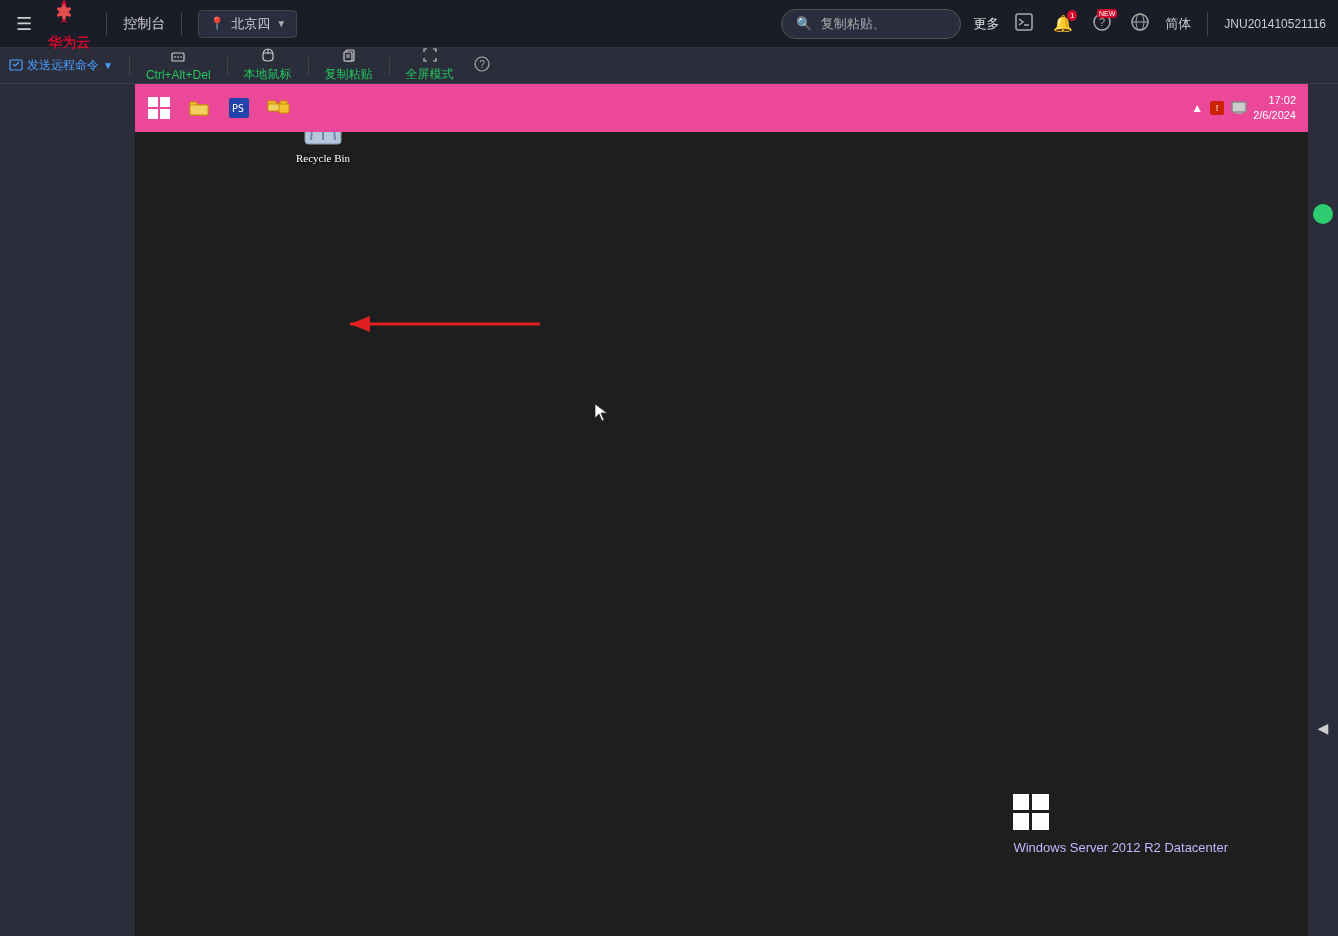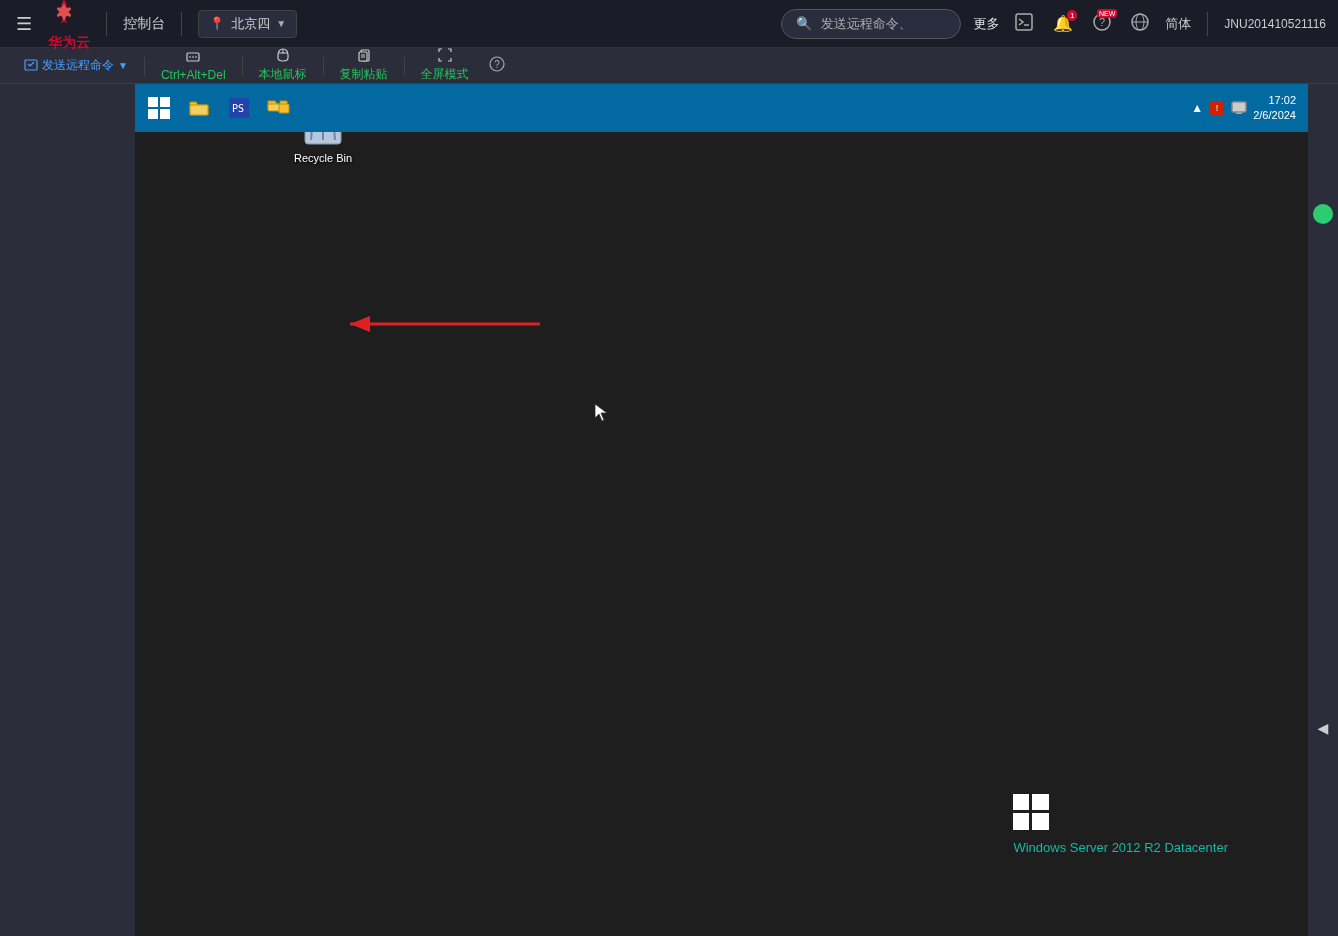--- a/index.html
+++ b/index.html
@@ -30,21 +30,21 @@
     .nav-badge { position: absolute; top: 0; right: 0; background: #cf0a2c; color: white; font-size: 8px; border-radius: 6px; padding: 1px 3px; }
     .nav-badge-new { position: absolute; top: 0; right: -2px; background: #cf0a2c; color: white; font-size: 7px; border-radius: 3px; padding: 1px 2px; }
     .nav-lang { color: #ccc; font-size: 13px; cursor: pointer; font-family: Liberation Mono, monospace; }
     .nav-username { color: #ccc; font-size: 12px; }
 
     
     #toolbar {
       width: 100%; height: 36px;
       background: #2b2d3a;
       display: flex; align-items: center;
-      padding: 0 16px; gap: 4px;
+      padding: 0 1px; gap: 4px;
       border-bottom: 1px solid #3a3d4a;
     }
     .toolbar-btn {
       display: flex; align-items: center; gap: 4px;
       color: #4a9eff; font-size: 12px; cursor: pointer;
       padding: 4px 8px; border-radius: 3px;
     }
     .toolbar-btn-white { color: #22c55e; flex-direction: column; }
     .toolbar-divider { width: 1px; height: 18px; background: #444; margin: 0 4px; }
     .toolbar-dropdown { color: #4a9eff; font-size: 10px; }
@@ -75,45 +75,45 @@
       background: #1e1e1e;
     }
 
     
     .desktop-icon {
       position: absolute;
       display: flex; flex-direction: column; align-items: center;
       width: 80px; cursor: pointer; padding: 4px;
       border-radius: 3px;
     }
-    .desktop-icon-label { color: #fff; font-size: 11px; text-align: center; margin-top: 4px; text-shadow: 1px 1px 2px #000; }
+    .desktop-icon-label { color: #fff; font-size: 11px; text-align: center; margin-top: 4px; text-shadow: 1px 1px 2px #000; font-family: Liberation Serif, serif; }
 
     
     #red-arrow {
       position: absolute;
       top: 220px; left: 155px;
       pointer-events: none;
     }
 
     
     #windows-watermark {
       position: absolute;
       bottom: 80px;
       right: 80px;
       text-align: right;
     }
     .win-logo-area { display: flex; align-items: center; gap: 12px; margin-bottom: 8px; }
     .win-logo-svg { width: 36px; height: 36px; }
     .win-title-text { color: #fff; font-size: 26px; font-weight: 300; letter-spacing: 1px; }
-    .win-subtitle { color: #14b8a6; font-size: 13px; margin-top: 48px; }
+    .win-subtitle { color: #c4b5fd; font-size: 13px; margin-top: 48px; }
 
     
     #taskbar {
       height: 48px;
-      background: #0369a1;
+      background: #ec4899;
       display: flex; align-items: center;
       padding: 0 4px;
       position: relative;
     }
     .taskbar-start { width: 40px; height: 40px; display: flex; align-items: center; justify-content: center; cursor: pointer; }
     .taskbar-icon { width: 36px; height: 36px; display: flex; align-items: center; justify-content: center; cursor: pointer; margin: 0 2px; border-radius: 2px; }
     .taskbar-spacer { flex: 1; }
     .taskbar-tray { display: flex; align-items: center; gap: 6px; padding-right: 8px; }
     .taskbar-time { color: #fff; font-size: 11px; text-align: right; line-height: 1.4; cursor: pointer; }
     .tray-up-arrow { color: #fff; font-size: 12px; cursor: pointer; }
@@ -188,21 +188,21 @@
   <div class="nav-location">
     <span class="nav-location-pin">📍</span>
     <span>北京四</span>
     <span class="nav-chevron">▼</span>
   </div>
 
   <div class="nav-spacer"></div>
 
   <div class="nav-search">
     <span>🔍</span>
-    <span>发送远程命令、</span>
+    <span>复制粘贴、</span>
   </div>
 
   <span class="nav-more">更多</span>
 
   <div class="nav-icon-btn">
     <svg width="18" height="18" viewBox="0 0 18 18">
       <rect x="1" y="1" width="16" height="16" rx="2" fill="none" stroke="#aaa" stroke-width="1.5"></rect>
       <polyline points="4,6 8,9 4,12" fill="none" stroke="#aaa" stroke-width="1.5"></polyline>
       <line x1="9" y1="12" x2="14" y2="12" stroke="#aaa" stroke-width="1.5"></line>
     </svg>

